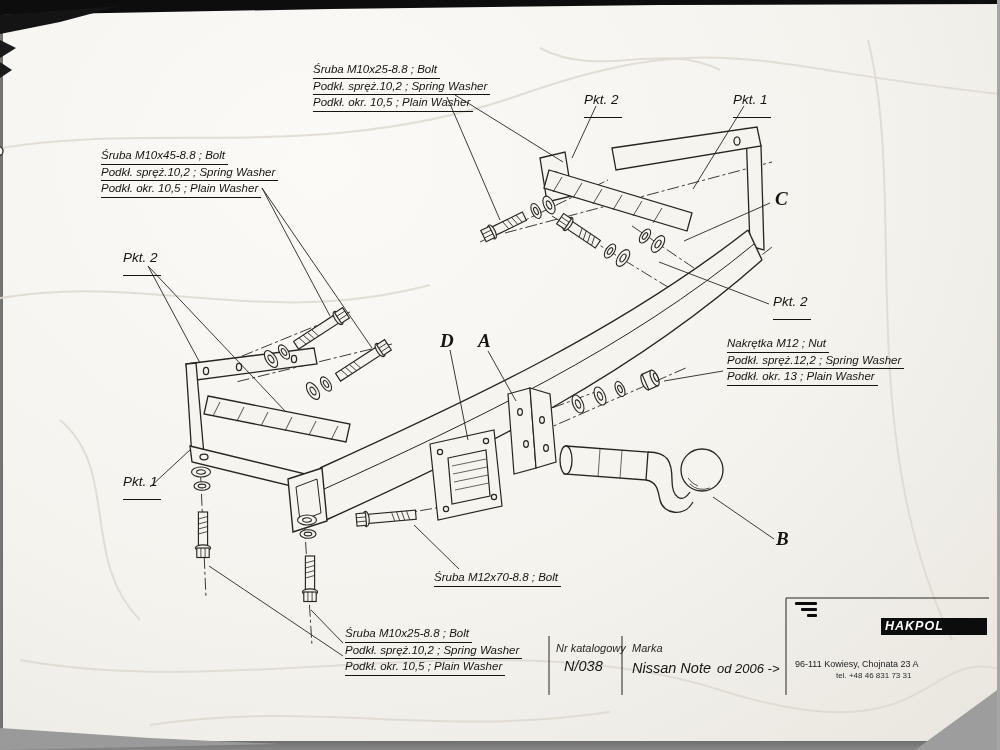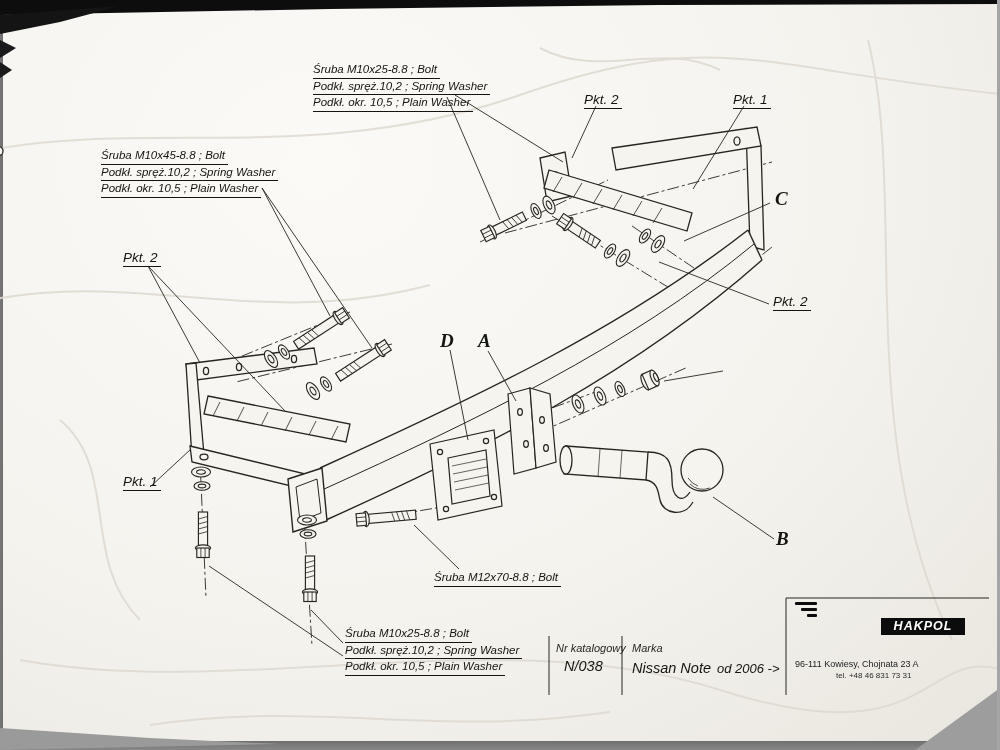--- a/index.html
+++ b/index.html
@@ -18,43 +18,43 @@
   svg.art { position:absolute; inset:0; width:1000px; height:750px; }
 
   .lbl {
     position:absolute; font-style:italic; font-size:11.5px; line-height:1.35;
     color:#15150f; white-space:nowrap; z-index:5;
   }
   .lbl .row { display:block; }
   .lbl .u { display:inline-block; border-bottom:1.1px solid #15150f; padding:0 3px 0 0; }
   .pkt {
     position:absolute; font-style:italic; font-size:13.5px; color:#15150f;
-    border-bottom:1.1px solid #15150f; padding:0 3px 1px 0; z-index:5; white-space:nowrap;
+    border-bottom:1.1px solid #15150f; padding:0 3px 10px 0; z-index:5; white-space:nowrap;
   }
   .ltr {
     position:absolute; font-family:"Liberation Serif", serif; font-style:italic;
     font-weight:600; font-size:19px; color:#15150f; z-index:5;
   }
   .tb-small { position:absolute; font-size:11px; font-style:italic; color:#26261f; z-index:5; white-space:nowrap; }
   .tb-val   { position:absolute; font-size:14.5px; font-style:italic; color:#15150f; z-index:5; white-space:nowrap; }
 
   .logo { position:absolute; left:795px; top:602px; width:194px; z-index:5; }
   .logo-top { display:flex; align-items:center; }
   .logo-lines { display:inline-flex; flex-direction:column; gap:3px; margin-right:5px; }
   .logo-lines i { display:block; height:3px; background:#0c0c0c; border-radius:1px; }
   .logo-lines i:nth-child(1){ width:22px; }
   .logo-lines i:nth-child(2){ width:16px; margin-left:6px; }
   .logo-lines i:nth-child(3){ width:10px; margin-left:12px; }
   .logo-name {
     font-family:"Liberation Serif", serif; font-weight:bold; font-style:italic;
     font-size:28px; letter-spacing:1px; color:#0c0c0c; line-height:1;
   }
   .logo-bar {
-    background:#0c0c0c; color:#ffffff; width:84px; margin-left:86px; margin-top:1px;
-    text-align:center; font-weight:bold; font-style:italic; font-size:12.5px;
+    background:#0c0c0c; color:#ffffff; width:106px; margin-left:86px; margin-top:1px;
+    text-align:left; font-weight:bold; font-style:italic; font-size:12.5px;
     padding:1px 4px 2px; letter-spacing:1px;
   }
   .logo-addr { font-size:9px; font-weight:normal; color:#1c1c1c; margin-top:24px; white-space:nowrap; }
   .logo-tel  { font-size:8px; color:#2a2a2a; margin-top:2px; white-space:nowrap;padding-left:41px; }
 </style>
 </head>
 <body>
 
 <div class="scan">
   <div class="paper"></div>
@@ -260,20 +260,25 @@
     <span class="row"><span class="u">Podkł. spręż.10,2 ;  Spring Washer</span></span>
     <span class="row"><span class="u">Podkł. okr. 10,5 ;  Plain Washer</span></span>
   </div>
 
   <div class="lbl" style="left:101px;top:148px;">
     <span class="row"><span class="u">Śruba M10x45-8.8 ;  Bolt</span></span>
     <span class="row"><span class="u">Podkł. spręż.10,2 ;  Spring Washer</span></span>
     <span class="row"><span class="u">Podkł. okr. 10,5 ;  Plain Washer</span></span>
   </div>
 
+  <div class="lbl" style="left:727px;top:336px;">
+    <span class="row"><span class="u">Nakrętka  M12 ;  Nut</span></span>
+    <span class="row"><span class="u">Podkł. spręż.12,2 ;  Spring Washer</span></span>
+    <span class="row"><span class="u">Podkł. okr. 13 ;  Plain Washer</span></span>
+  </div>
 
   <div class="lbl" style="left:345px;top:626px;">
     <span class="row"><span class="u">Śruba M10x25-8.8 ;  Bolt</span></span>
     <span class="row"><span class="u">Podkł. spręż.10,2 ;  Spring Washer</span></span>
     <span class="row"><span class="u">Podkł. okr. 10,5 ;  Plain Washer</span></span>
   </div>
 
   <div class="lbl" style="left:434px;top:570px;">
     <span class="row"><span class="u">Śruba M12x70-8.8 ;  Bolt</span></span>
   </div>

